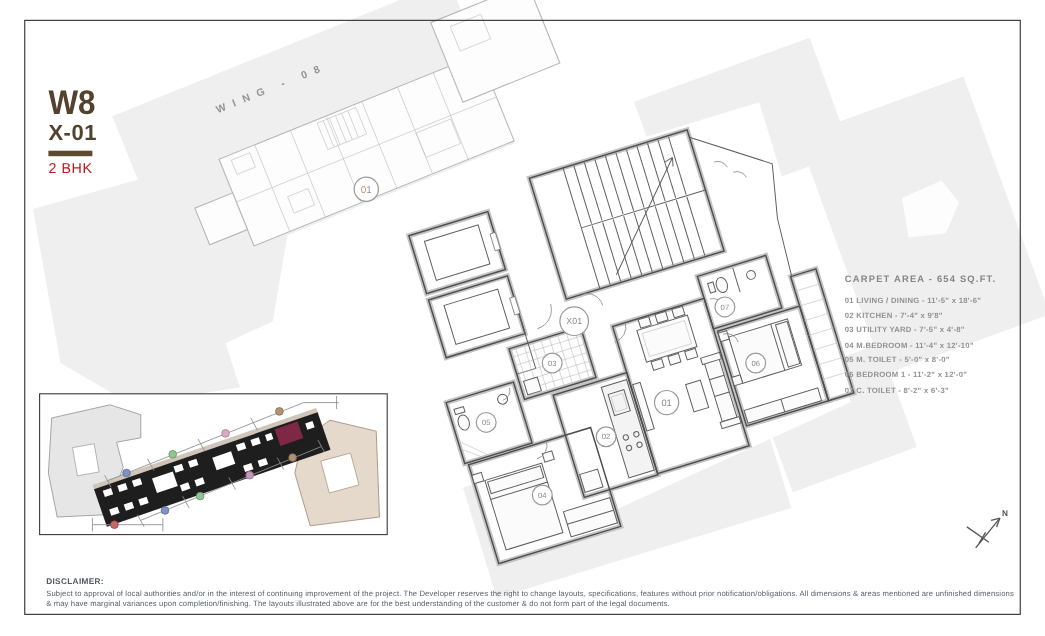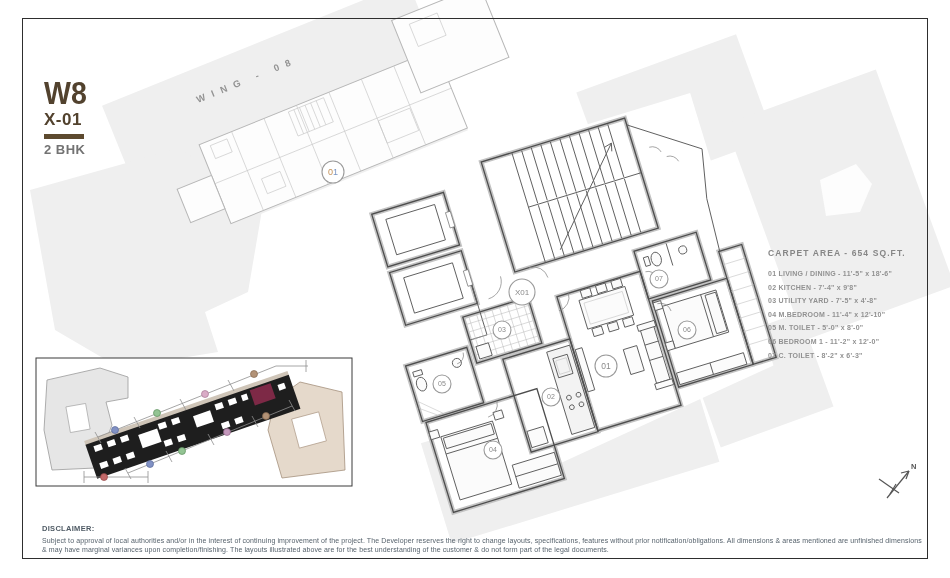--- a/index.html
+++ b/index.html
@@ -4,23 +4,23 @@
 <style>
   html,body{margin:0;padding:0;background:#ffffff;}
   .page{position:relative;width:950px;height:578px;background:#fff;overflow:hidden;
         font-family:"Liberation Sans",sans-serif;}
   .frame{position:absolute;left:22px;top:18px;width:904px;height:539px;border:1px solid #2e2e2e;}
   svg{position:absolute;left:0;top:0;}
 
   
   .title-block{position:absolute;left:44px;top:34px;color:#52422e;margin-top:45px;}
   .t-code{font-size:31px;font-weight:bold;letter-spacing:0px;line-height:30px;transform:scaleX(.92);transform-origin:left;}
-  .t-unit{font-size:17px;font-weight:bold;margin-top:1px;letter-spacing:.5px;}
+  .t-unit{font-size:20px;font-weight:bold;margin-top:1px;letter-spacing:.5px;}
   .t-bar{width:40px;height:5px;background:#5d4a2f;margin:4px 0 3px 0;}
-  .t-bhk{font-size:13px;font-weight:bold;color:#737373;letter-spacing:.5px;}
+  .t-bhk{font-size:13px;font-weight:normal;color:#b91c1c;letter-spacing:.5px;}
 
   
   .legend{position:absolute;left:768px;top:248px;width:160px;color:#8a8a8a;}
   .legend .hdr{font-size:8.5px;font-weight:bold;letter-spacing:1.1px;margin-bottom:9px;color:#868686;}
   .legend .item{font-size:7px;letter-spacing:.25px;line-height:13.6px;color:#919191;font-weight:bold;white-space:nowrap;}
 
   
   .disclaimer{position:absolute;left:42px;top:524px;color:#4e5a64;}
   .disclaimer .hd{font-size:7.5px;font-weight:bold;letter-spacing:.3px;margin-bottom:3px;}
   .disclaimer .ln{font-size:7px;letter-spacing:.1px;line-height:9.3px;white-space:nowrap;color:#56626c;}

